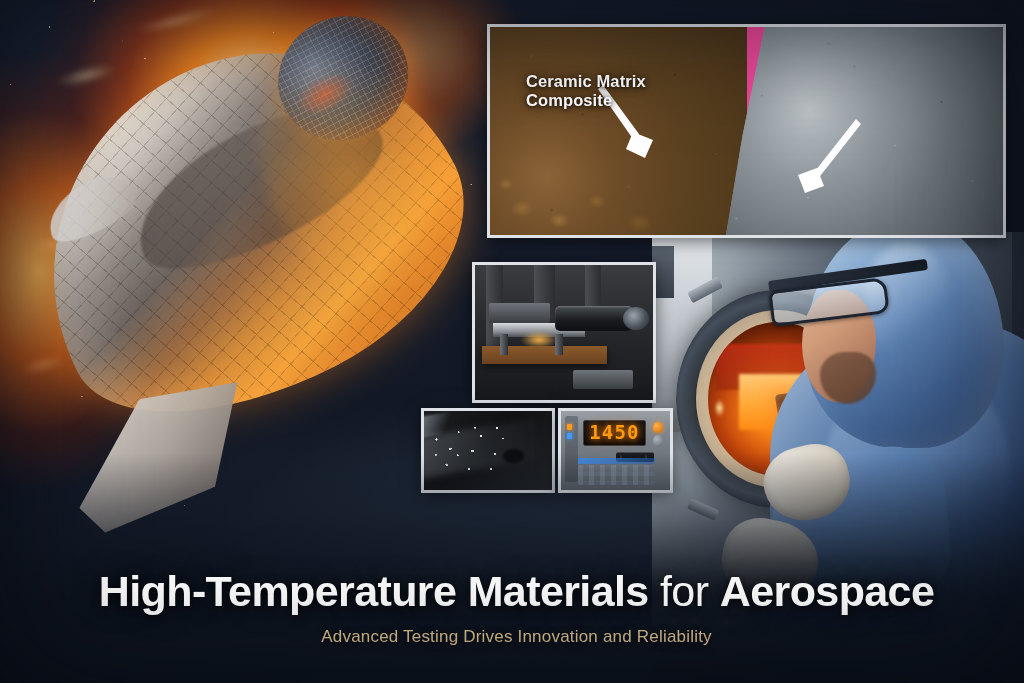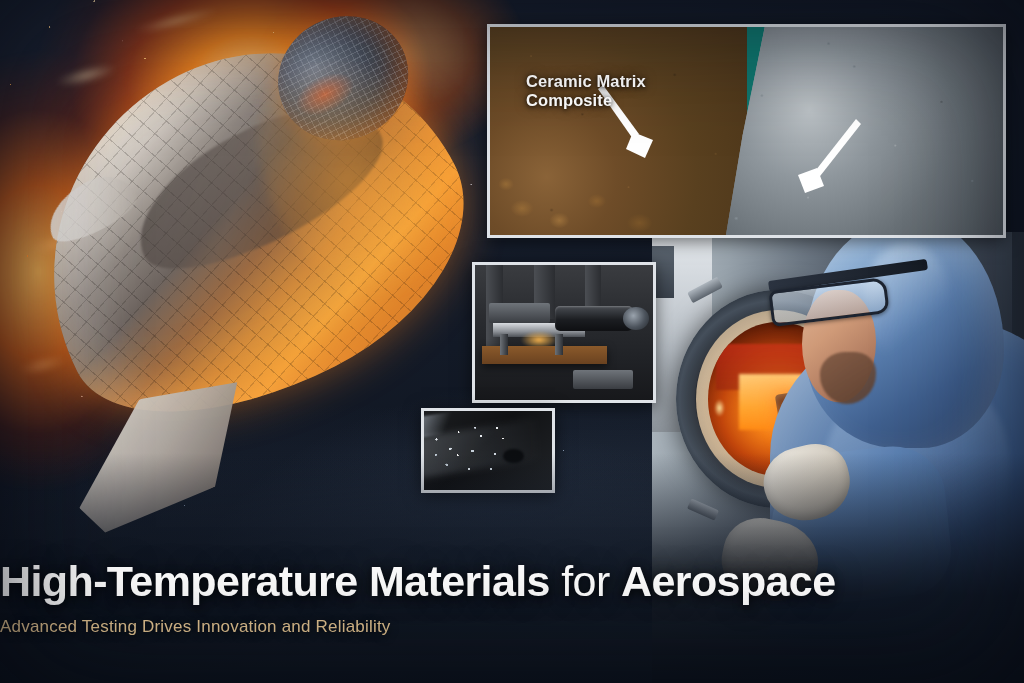--- a/index.html
+++ b/index.html
@@ -154,21 +154,21 @@
     border-radius:50%;
     background:radial-gradient(ellipse at 40% 50%, rgba(255,168,56,.45), rgba(255,168,56,0) 66%);
     filter:blur(6px);
   }
 
   
   .panel{
     position:absolute; overflow:hidden;
     border:3px solid #dfe3e8;
     box-shadow:0 3px 16px rgba(0,0,0,.55);
-    background:#0f766e;
+    background:#ec4899;
   }
 
   
   .panel-micro{ left:487px; top:24px; width:519px; height:214px; }
   .micro-left{
     position:absolute; left:0; top:0; width:50%; height:100%;
     background:
       radial-gradient(circle at 22% 72%, #8a6338 0%, #6e4c28 28%, #59401f 60%, #4a3419 100%),
       linear-gradient(120deg,#7c5a33,#5d421f);
   }
@@ -507,21 +507,21 @@
     position:absolute; left:0; bottom:0; width:100%; height:150px;
     background:linear-gradient(180deg, rgba(24,32,44,0), rgba(20,28,40,.85));
   }
 
   
   .scrim{
     position:absolute; left:0; right:0; bottom:0; height:230px;
     background:linear-gradient(180deg, rgba(14,20,31,0) 0%, rgba(14,20,31,.55) 34%, rgba(12,18,28,.88) 62%, rgba(10,16,25,.95) 100%);
   }
   .titles{
-    position:absolute; left:0; right:0; bottom:46px; text-align:left;
+    position:absolute; left:0; right:0; bottom:36px; text-align:center;padding-left:9px;
   }
   .title{
     color:#ffffff; font-size:43px; line-height:1.02; font-weight:700;
     letter-spacing:-.6px;
     text-shadow:0 2px 10px rgba(0,0,0,.75), 0 0 26px rgba(0,0,0,.5);
     white-space:nowrap;
   }
   .title .light{ font-weight:400; }
   .subtitle{
     margin-top:13px;
@@ -634,20 +634,37 @@
   </div>
 
   <div class="panel panel-sem">
     <div class="sem-bg"></div>
     <div class="sem-band"></div>
     <div class="sem-speck"></div>
     <div class="sem-void"></div>
     <div class="sem-edge"></div>
   </div>
 
+  <div class="panel panel-ctrl">
+    <div class="ctrl-bg"></div>
+    <div class="ctrl-sidebar"></div>
+    <div class="ctrl-led-a"></div>
+    <div class="ctrl-led-b"></div>
+    <div class="ctrl-screen">
+      <span class="ctrl-value">1450</span>
+    </div>
+    <div class="ctrl-knob-a"></div>
+    <div class="ctrl-knob-b"></div>
+    <div class="ctrl-strip">
+      <div class="ctrl-dot" style="left:12%;"></div>
+      <div class="ctrl-dot" style="left:78%;"></div>
+    </div>
+    <div class="ctrl-blue"></div>
+    <div class="ctrl-keypad"></div>
+  </div>
 
   <div class="scrim"></div>
   <div class="titles">
     <div class="title">
       <span>High-Temperature Materials</span><span class="light"> for </span><span>Aerospace</span>
     </div>
     <div class="subtitle">Advanced Testing Drives Innovation and Reliability</div>
   </div>
 
   <div class="vignette"></div>

